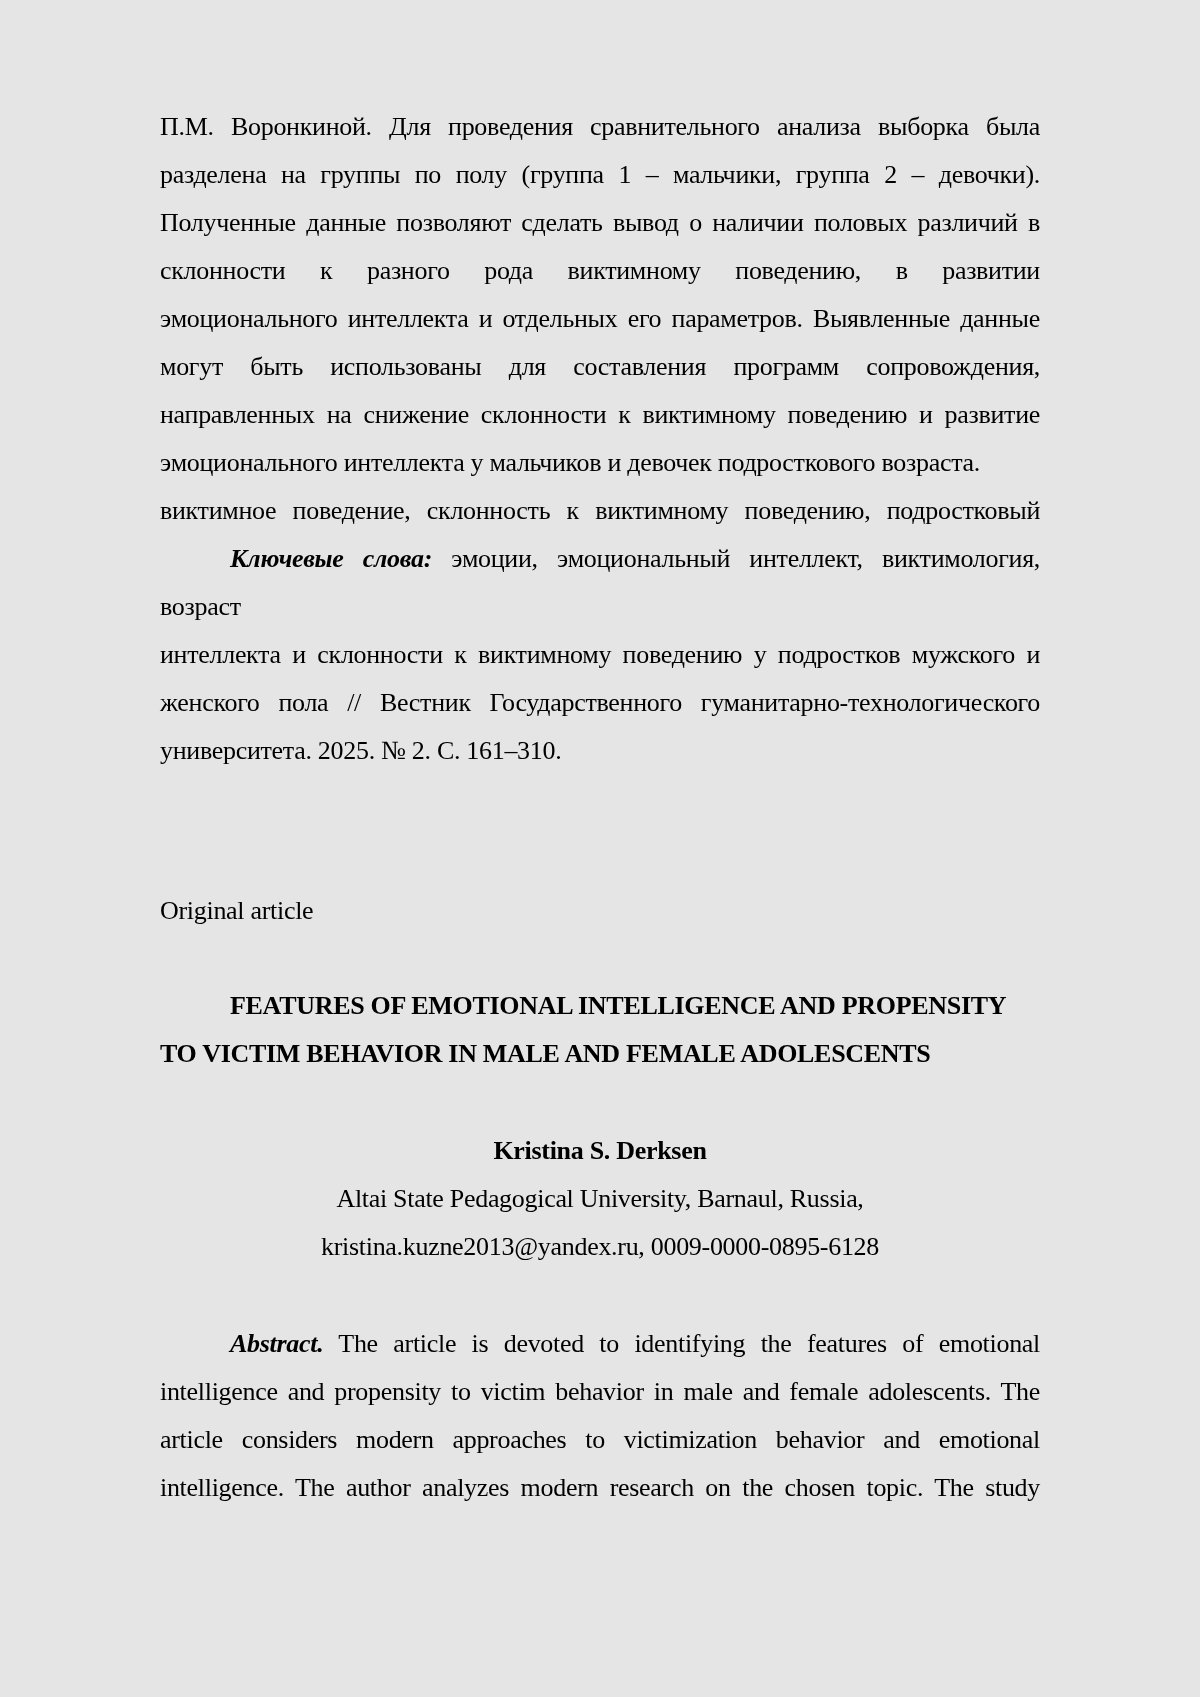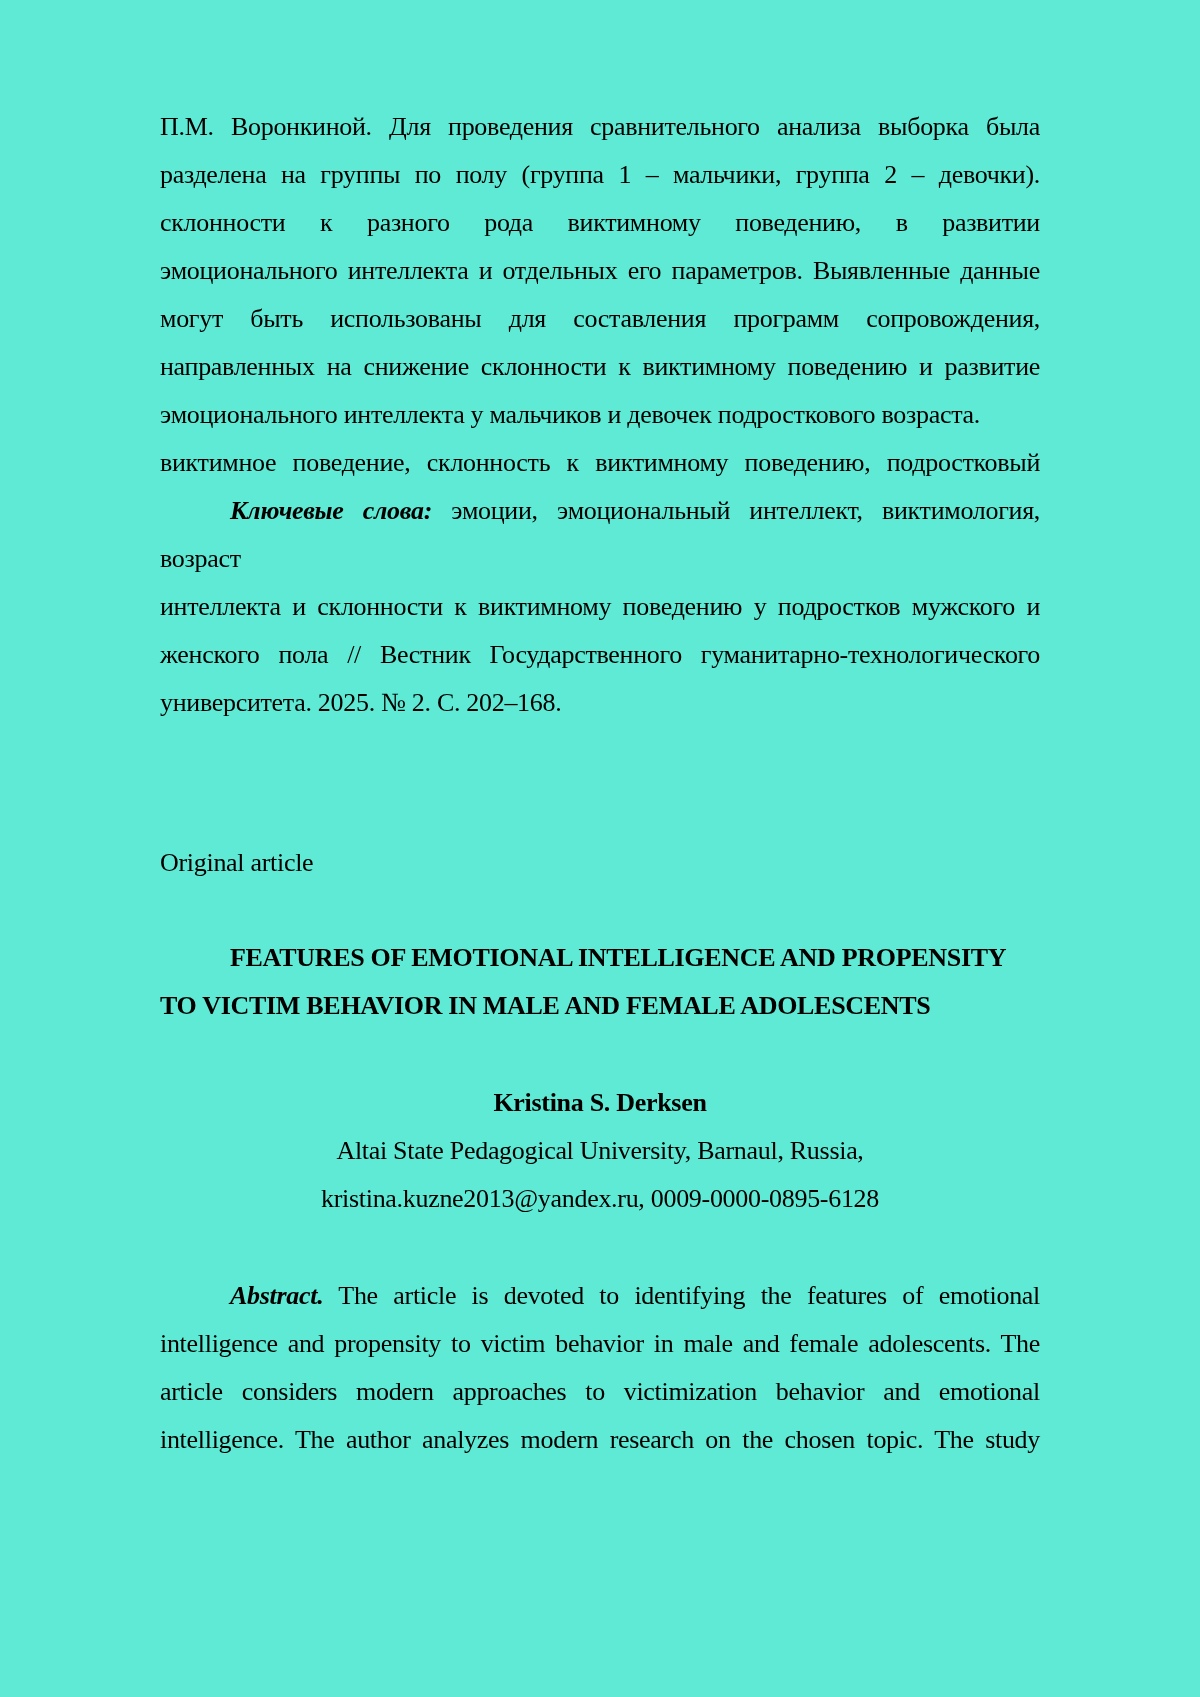--- a/index.html
+++ b/index.html
@@ -1,21 +1,21 @@
 <!DOCTYPE html>
 <html><head>
 <meta charset="utf-8">
 <style>
   html, body { margin: 0; padding: 0; background: #ffffff; }
   .page {
     position: relative;
     width: 1200px;
     height: 1697px;
     margin: 0 auto;
-    background: #5eead4;
+    background: #e5e5e5;
     color: #000000;
     font-family: "Liberation Serif", "DejaVu Serif", serif;
     font-size: 26px;
     letter-spacing: -0.3px;
     box-sizing: border-box;
     padding: 103px 160px 0 160px;
     overflow: hidden;
   }
   .ln {
     line-height: 48px;
@@ -36,37 +36,38 @@
   .sec-abstract { margin-top: 49px; }
 </style>
 </head>
 <body>
 
 <div class="page">
 
   <div>
     <div class="ln">П.М. Воронкиной. Для проведения сравнительного анализа выборка была</div>
     <div class="ln">разделена на группы по полу (группа 1 – мальчики, группа 2 – девочки).</div>
+    <div class="ln">Полученные данные позволяют сделать вывод о наличии половых различий в</div>
     <div class="ln">склонности к разного рода виктимному поведению, в развитии</div>
     <div class="ln">эмоционального интеллекта и отдельных его параметров. Выявленные данные</div>
     <div class="ln">могут быть использованы для составления программ сопровождения,</div>
     <div class="ln">направленных на снижение склонности к виктимному поведению и развитие</div>
     <div class="ln endline">эмоционального интеллекта у мальчиков и девочек подросткового возраста.</div>
   </div>
 
   <div>
     <div class="ln">виктимное поведение, склонность к виктимному поведению, подростковый</div>
     <div class="ln indent"><span class="lead">Ключевые слова:</span><span> эмоции, эмоциональный интеллект, виктимология,</span></div>
     <div class="ln endline">возраст</div>
   </div>
 
   <div>
     <div class="ln">интеллекта и склонности к виктимному поведению у подростков мужского и</div>
     <div class="ln">женского пола // Вестник Государственного гуманитарно-технологического</div>
-    <div class="ln endline">университета. 2025. № 2. С. 202–168.</div>
+    <div class="ln endline">университета. 2025. № 2. С. 161–310.</div>
   </div>
 
   <div class="sec-article-type">Original article</div>
 
   <div class="sec-title">
     <div class="tline first">FEATURES OF EMOTIONAL INTELLIGENCE AND PROPENSITY</div>
     <div class="tline">TO VICTIM BEHAVIOR IN MALE AND FEMALE ADOLESCENTS</div>
   </div>
 
   <div class="sec-author">

